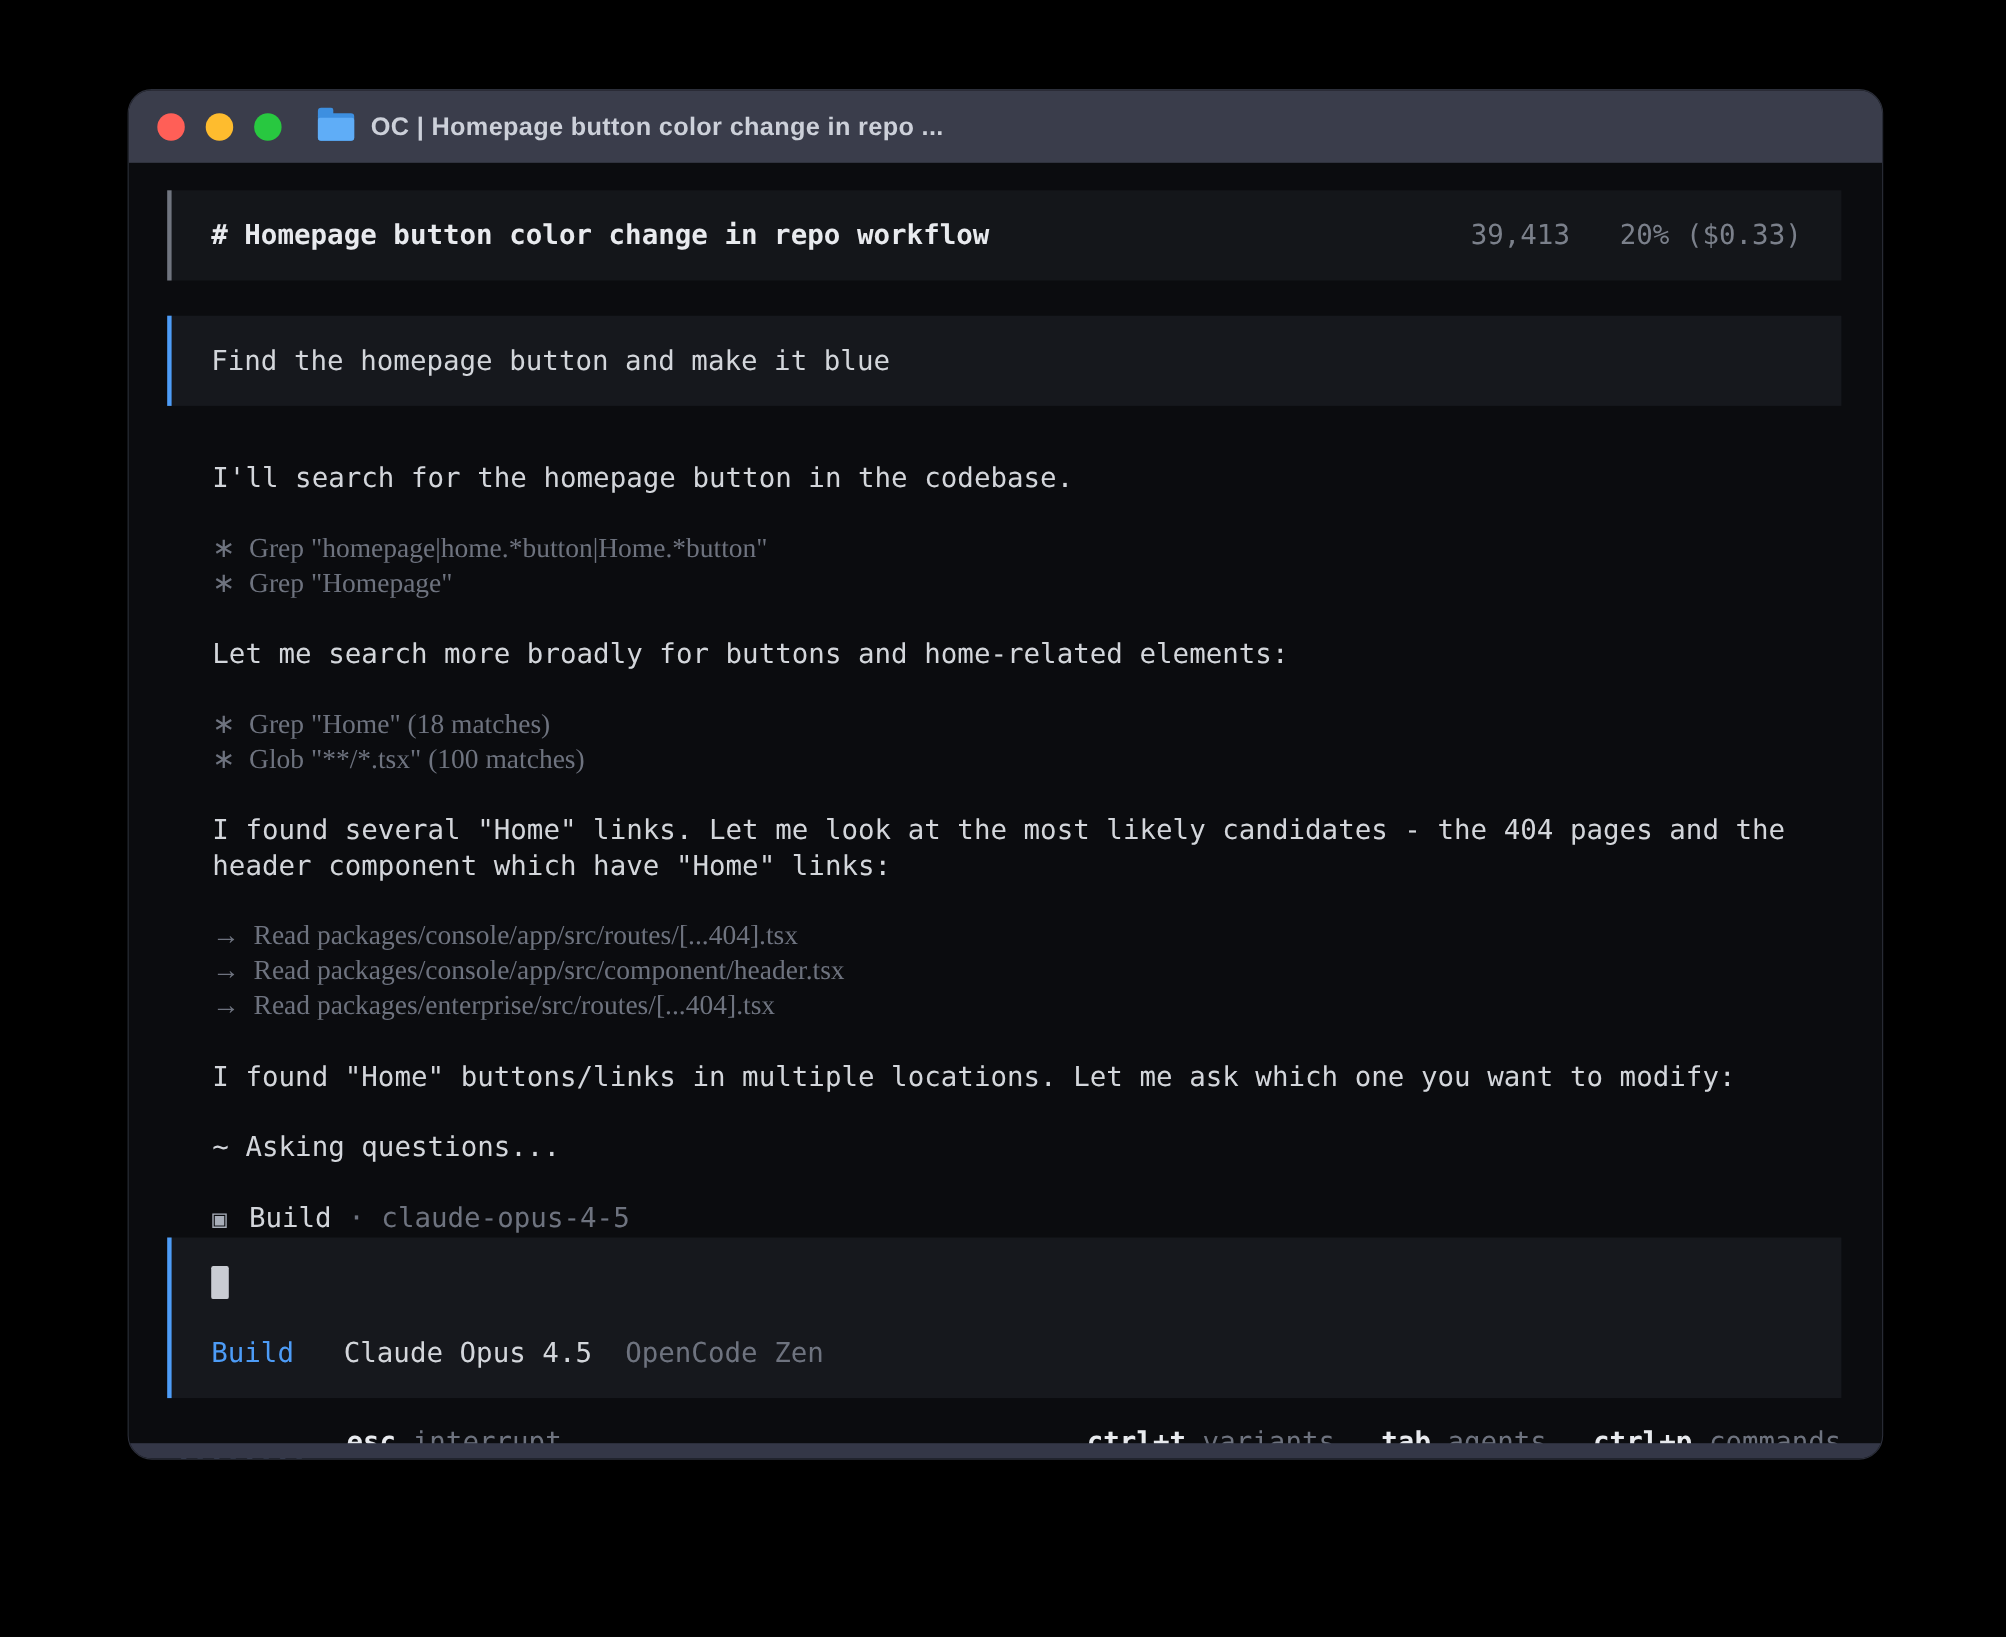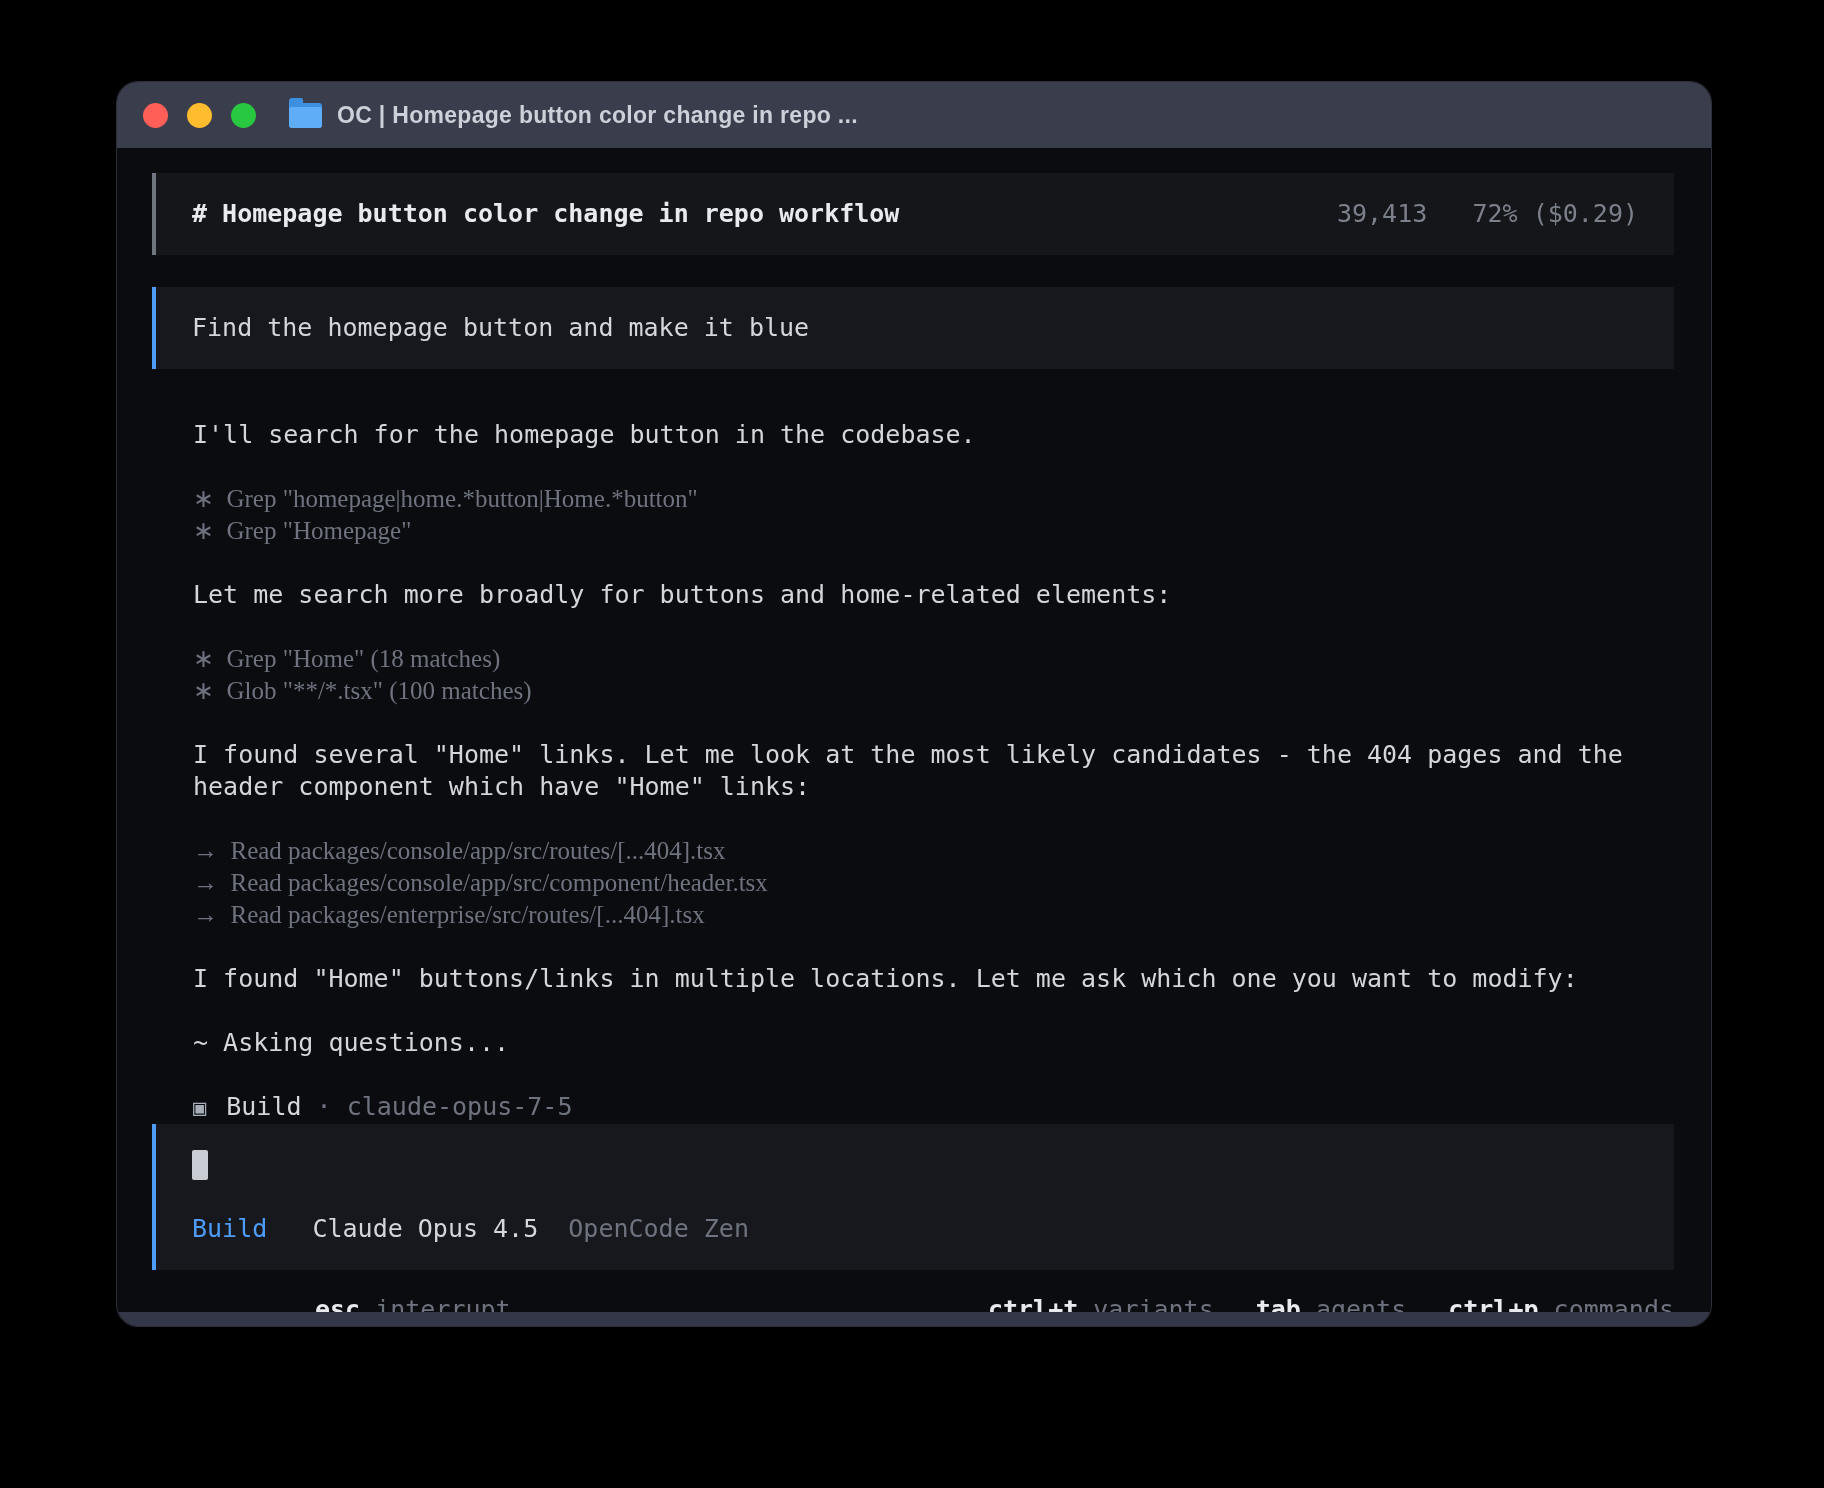--- a/index.html
+++ b/index.html
@@ -93,21 +93,21 @@
       <div class="win-title">OC | Homepage button color change in repo ...</div>
     </div>
   </div>
 
   <div class="term">
 
     <div class="block header-block">
       <div class="hb-title"># Homepage button color change in repo workflow</div>
       <div class="hb-metrics">
         <span class="hb-tokens">39,413</span>
-        <span class="hb-usage">72% ($0.29)</span>
+        <span class="hb-usage">20% ($0.33)</span>
       </div>
     </div>
 
     <div class="block user-block">
       <span>Find the homepage button and make it blue</span>
     </div>
 
     <div class="conversation" id="conversation">
         <div class="convo-group">
           <div class="convo-text">I'll search for the homepage button in the codebase.</div>
@@ -131,21 +131,21 @@
           <div class="tool-line"><span class="tool-prefix">→</span><span>Read packages/console/app/src/component/header.tsx</span></div>
           <div class="tool-line"><span class="tool-prefix">→</span><span>Read packages/enterprise/src/routes/[...404].tsx</span></div>
         </div>
         <div class="convo-group">
           <div class="convo-text">I found "Home" buttons/links in multiple locations. Let me ask which one you want to modify:</div>
         </div>
         <div class="convo-group">
           <div class="convo-text">~ Asking questions...</div>
         </div>
         <div class="convo-group">
-          <div class="badge-line"><span class="badge-icon">▣</span><span class="badge-agent">Build</span><span class="badge-sep">·</span><span class="badge-model">claude-opus-7-5</span></div>
+          <div class="badge-line"><span class="badge-icon">▣</span><span class="badge-agent">Build</span><span class="badge-sep">·</span><span class="badge-model">claude-opus-4-5</span></div>
         </div>
       </div>
 
     <div class="block input-panel">
       <div class="cursor-line">
         <div class="cursor-block"></div>
       </div>
       <div class="input-meta">
         <span class="meta-agent">Build</span>
         <span class="meta-model">Claude Opus 4.5</span>

